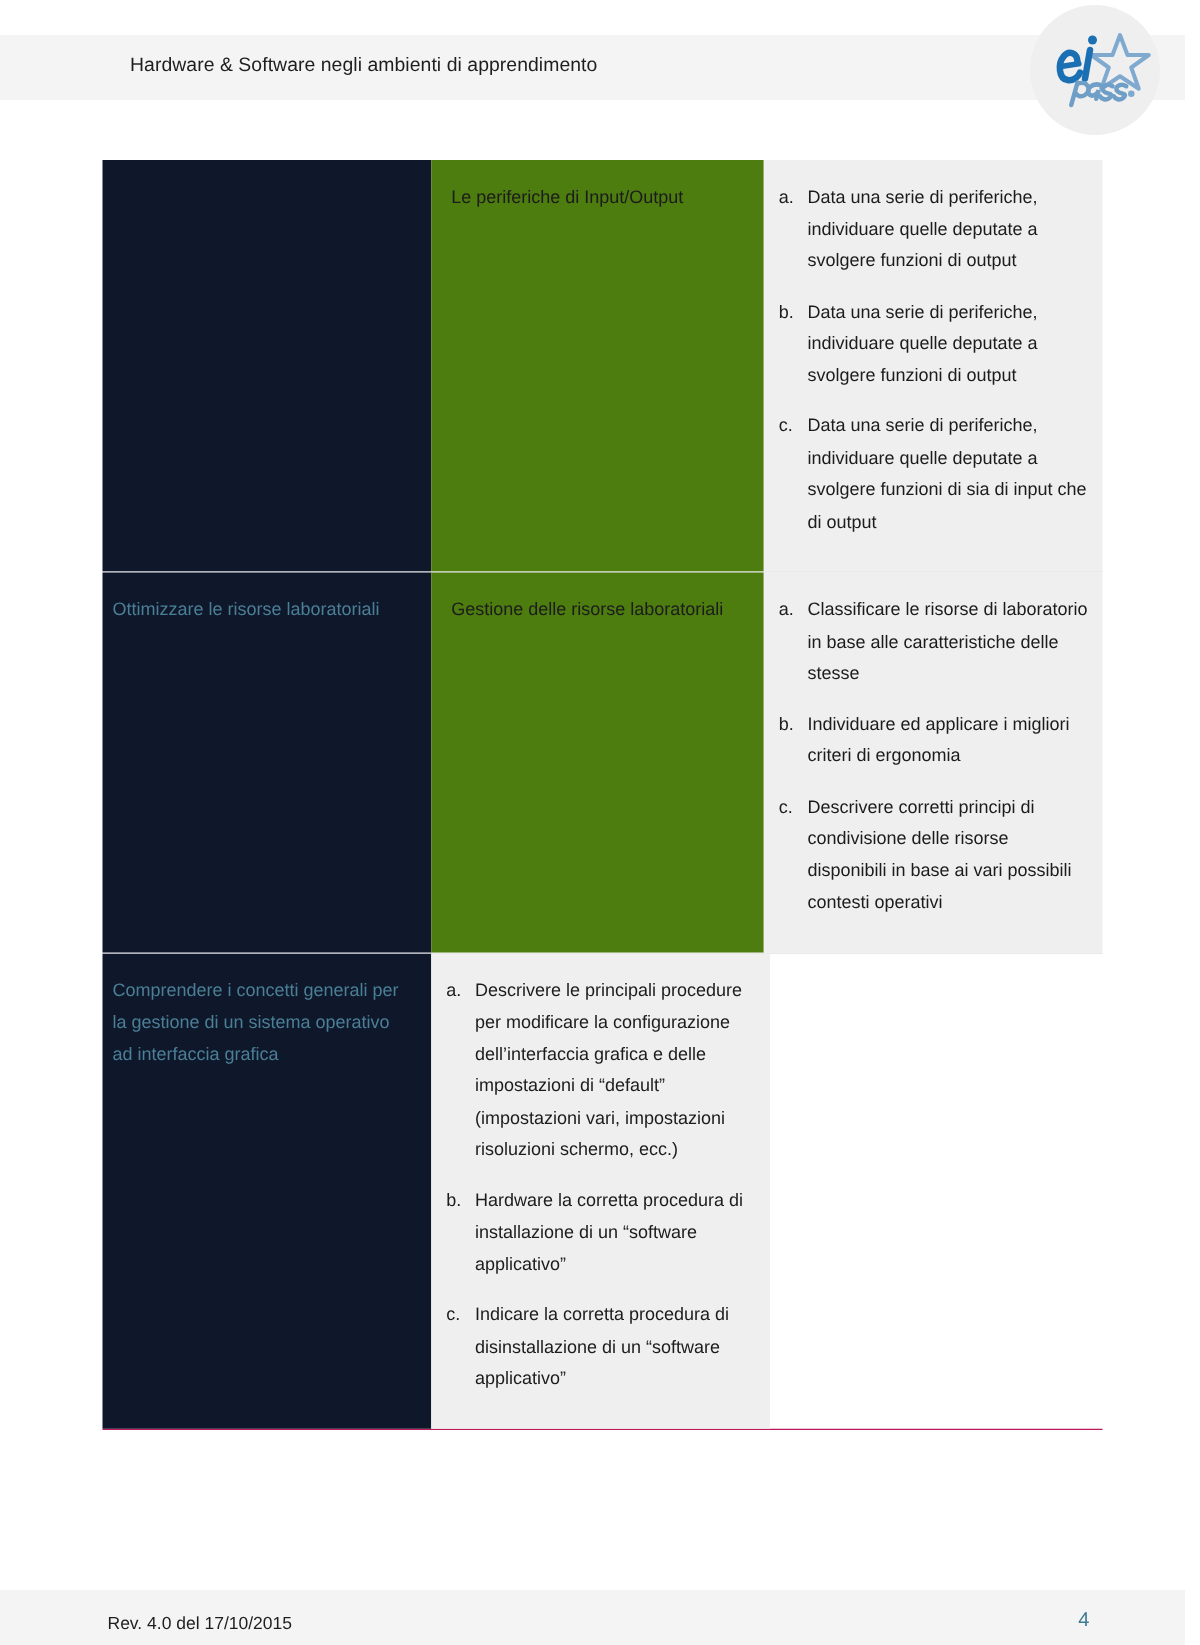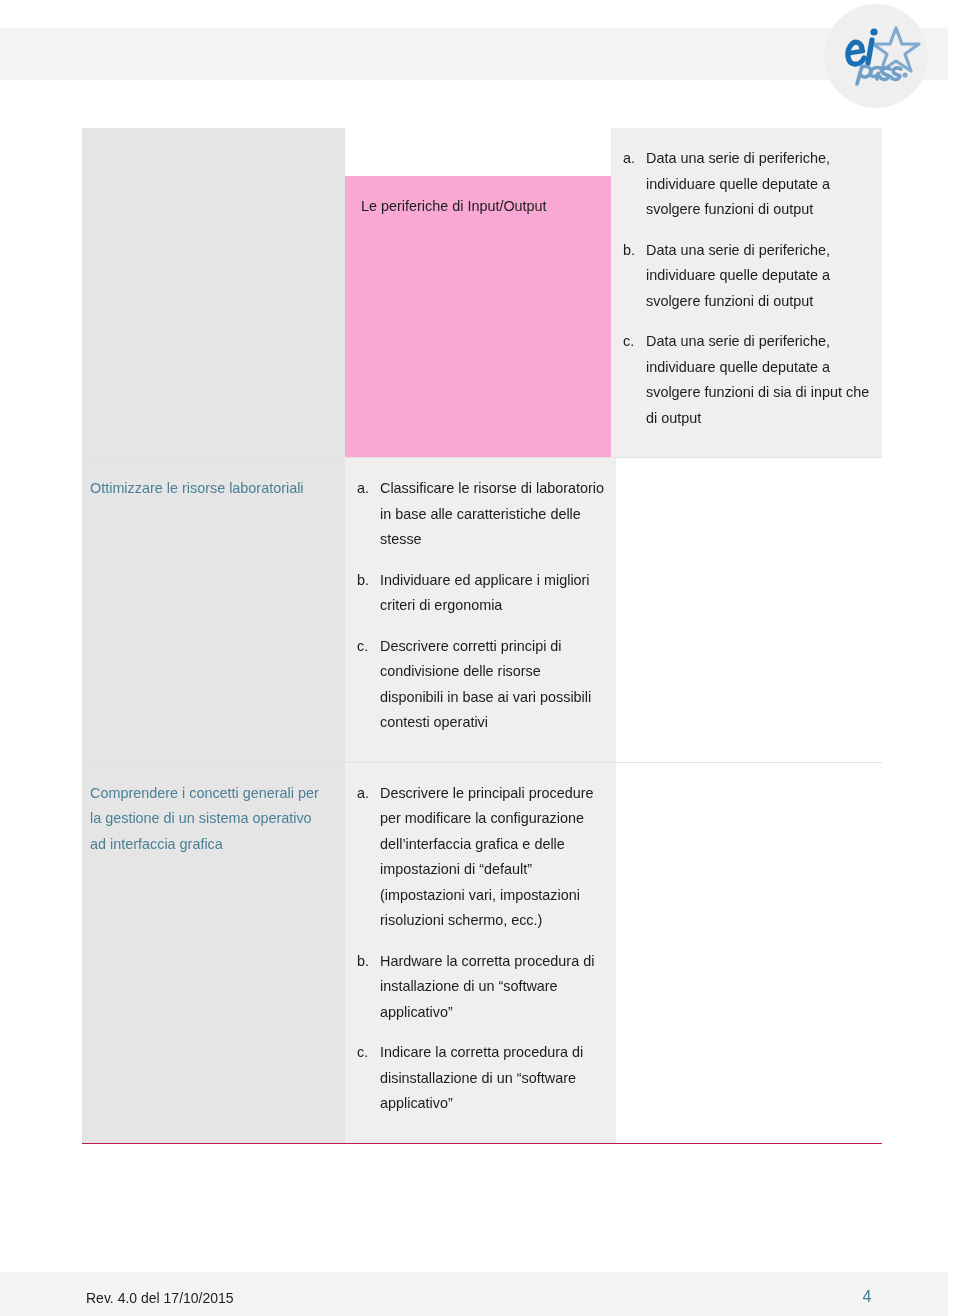--- a/index.html
+++ b/index.html
@@ -75,27 +75,26 @@
   }
   .row:first-child { border-top: none; }
   .row:last-child { border-bottom: 1px solid #be185d; }
 
   .cell {
     padding: 0;
   }
   .col-a {
     width: 263px;
     padding: 18px 22px 26px 8px;
-    background: #e5e5e5;
+    background: #0f172a;
   }
   .col-b {
     width: 266px;
     padding: 18px 20px 26px 16px;
-    background: #f9a8d4;
-    margin-top: 48px;
+    background: #4d7c0f;
   }
   .col-c {
     width: 271px;
     padding: 18px 12px 26px 12px;
     background: #efefef;
   }
 
   .goal-text {
     font-size: 14.4px;
     line-height: 25.5px;
@@ -154,20 +153,21 @@
     font-size: 16px;
     color: #3f7b94;
   }
 </style>
 </head>
 <body>
 
 <div class="page">
 
   <div class="header-band"></div>
+  <div class="header-title">Hardware &amp; Software negli ambienti di apprendimento</div>
 
   <div class="logo-wrap">
     <div class="logo-disc"></div>
     <svg class="logo-glyph" viewBox="0 0 104 104">
 
       <path d="M72 24 L78 40 L95 40 L81 50 L87 67 L72 57 L57 67 L63 50 L49 40 L66 40 Z" fill="none" stroke="#7fa9cf" stroke-width="3.2" stroke-linejoin="round"></path>
 
       <circle cx="81" cy="71" r="2.6" fill="#7fa9cf"></circle>
 
       <path d="M38 46 C38 38, 31 36, 27 41 C22 47, 23 59, 30 60 C35 61, 39 57, 40 54" fill="none" stroke="#1b6fb3" stroke-width="5.2" stroke-linecap="round"></path>
@@ -211,20 +211,23 @@
             <span class="ability-body">Data una serie di periferiche, individuare quelle deputate a svolgere funzioni di sia di input che di output</span>
           </li>
         </ul>
       </div>
     </div>
 
     <div class="row">
       <div class="cell col-a">
         <div class="goal-text">Ottimizzare le risorse laboratoriali</div>
       </div>
+      <div class="cell col-b">
+        <div class="topic-text">Gestione delle risorse laboratoriali</div>
+      </div>
       <div class="cell col-c">
         <ul class="abilities">
           <li class="ability">
             <span class="ability-letter">a.</span>
             <span class="ability-body">Classificare le risorse di laboratorio in base alle caratteristiche delle stesse</span>
           </li>
           <li class="ability">
             <span class="ability-letter">b.</span>
             <span class="ability-body">Individuare ed applicare i migliori criteri di ergonomia</span>
           </li>

